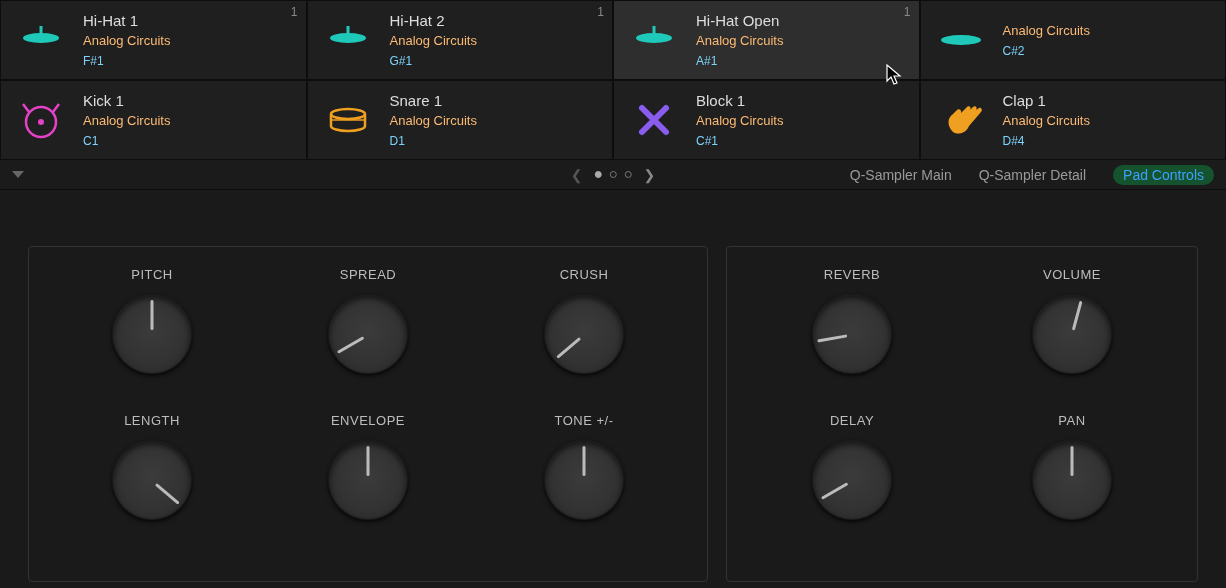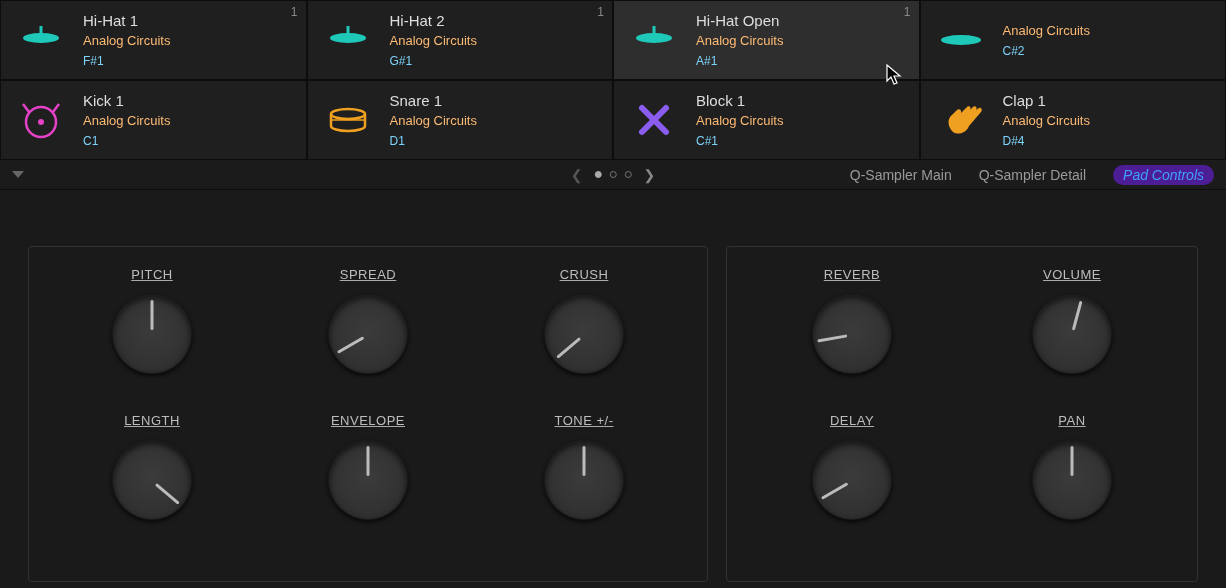--- a/index.html
+++ b/index.html
@@ -76,25 +76,24 @@
     color: #666;
   }
   .pager .dot {
     width: 7px; height: 7px; border-radius: 50%;
     border: 1px solid #777;
   }
   .pager .dot.active { background: #aaa; border-color:#aaa; }
   .tabs { margin-left: auto; display: flex; gap: 27px; align-items:center; }
   .tab { cursor: pointer; }
   .tab.active {
-    background: #4c1d95;
+    background: #14532d;
     color: #3fa0ff;
     padding: 2px 10px;
     border-radius: 10px;
-    font-style: italic;
   }
   
   .panels {
     display: flex;
     gap: 18px;
     padding: 56px 28px 20px 28px;
   }
   .panel {
     border: 1px solid #333;
     border-radius: 4px;
@@ -105,21 +104,20 @@
     column-gap: 10px;
     row-gap: 6px;
   }
   .panel.left { flex: 0 0 680px; }
   .panel.right { flex: 1; grid-template-columns: repeat(2, 1fr); }
   .knob-cell {
     display: flex;
     flex-direction: column;
     align-items: center;
     justify-content: flex-start;
-    text-decoration: underline;
   }
   .knob-label {
     color: #bdbdbd;
     font-size: 13px;
     letter-spacing: 0.5px;
     margin-bottom: 12px;
     text-align:center;
   }
   .knob {
     width: 80px;

